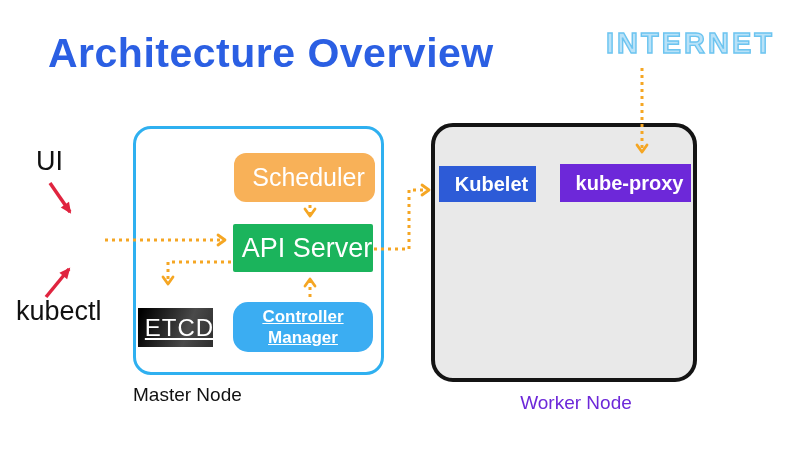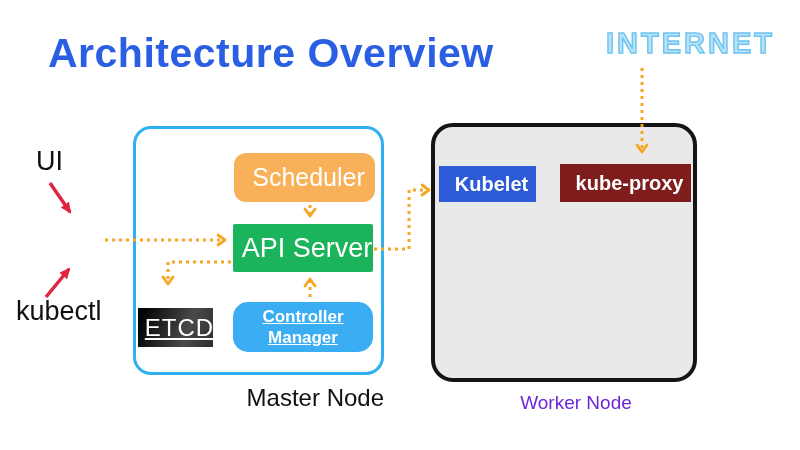--- a/index.html
+++ b/index.html
@@ -18,42 +18,42 @@
   .ui-label{left:36px;top:146px;font-size:27px;}
   .kubectl-label{left:16px;top:296px;font-size:27px;}
   .api-badge{
     left:57px;top:220px;width:43px;height:39px;background:#fcd44f;border-radius:14px;
     display:flex;align-items:center;justify-content:center;font-weight:bold;font-size:20px;color:#111;
   }
   .master-box{
     left:133px;top:126px;width:251px;height:249px;border:3px solid #2fb0f0;border-radius:18px;
     box-sizing:border-box;background:#ffffff;
   }
-  .master-caption{left:133px;top:384px;width:251px;text-align:right;font-size:24px;color:#111;}
+  .master-caption{left:133px;top:384px;width:251px;text-align:left;font-size:19px;color:#111;}
   .worker-box{
     left:431px;top:123px;width:266px;height:259px;background:#e9e9e9;border:4px solid #141414;
     border-radius:22px;box-sizing:border-box;
   }
   .worker-caption{left:441px;top:392px;width:270px;text-align:center;font-size:19px;color:#6d28d9;}
   .node{
     display:flex;align-items:center;justify-content:center;color:#ffffff;box-sizing:border-box;text-align:center;padding-left:8px;
   }
   .scheduler{left:234px;top:153px;width:141px;height:49px;background:#f8b158;border-radius:12px;font-size:25px;}
   .api-server{left:233px;top:224px;width:140px;height:48px;background:#1bb45c;border-radius:2px;font-size:27px;}
   .controller-manager{
     left:233px;top:302px;width:140px;height:50px;background:#3badf2;border-radius:15px;
     font-size:17px;font-weight:bold;line-height:21px;padding:0 20px;text-decoration:underline;
   }
   .etcd{
     left:138px;top:308px;width:75px;height:39px;font-size:24px;letter-spacing:1px;
     background:linear-gradient(110deg,#000000 5%,#4a4a4a 65%,#2e2e2e 100%);
     text-decoration:underline;
   }
   .kubelet{left:439px;top:166px;width:97px;height:36px;background:#2d5bd7;font-size:20px;font-weight:bold;}
-  .kube-proxy{left:560px;top:164px;width:131px;height:38px;background:#7f1d1d;font-size:20px;font-weight:bold;}
+  .kube-proxy{left:560px;top:164px;width:131px;height:38px;background:#6d28d9;font-size:20px;font-weight:bold;}
   .arrow-layer{left:0;top:0;width:800px;height:450px;pointer-events:none;}
 </style>
 </head>
 <body>
 
 <div class="canvas">
 
   <div class="abs page-title">Architecture Overview</div>
 
   <div class="abs internet">INTERNET</div>

